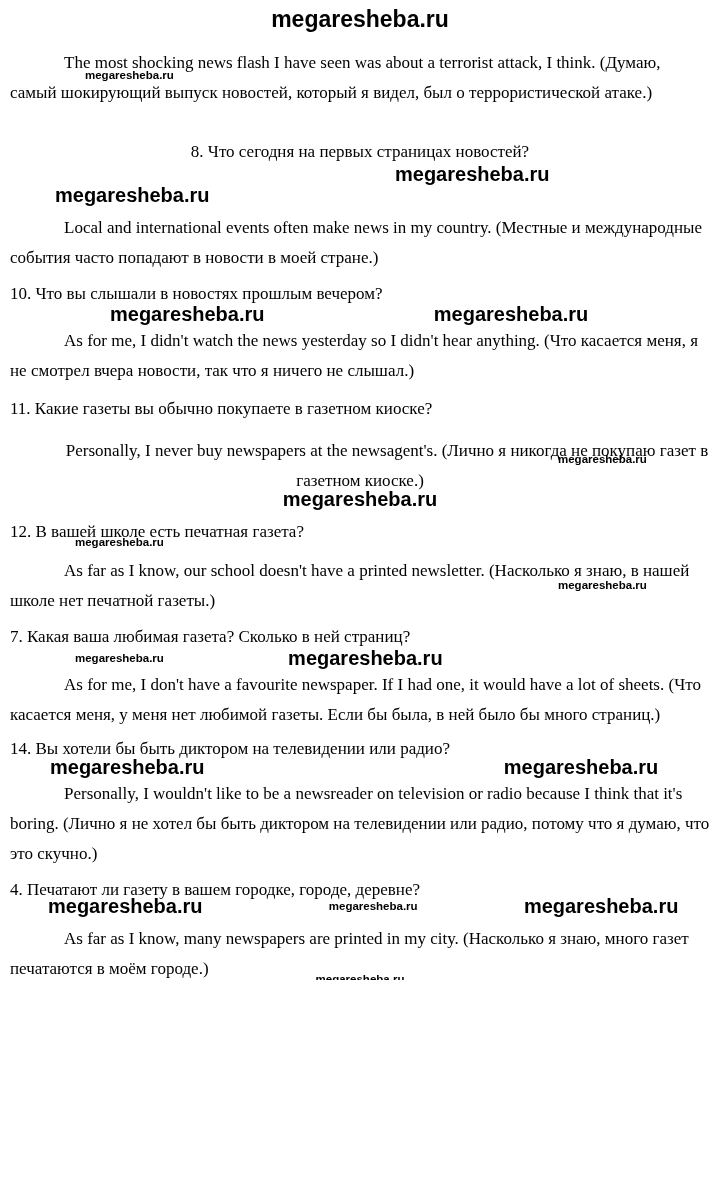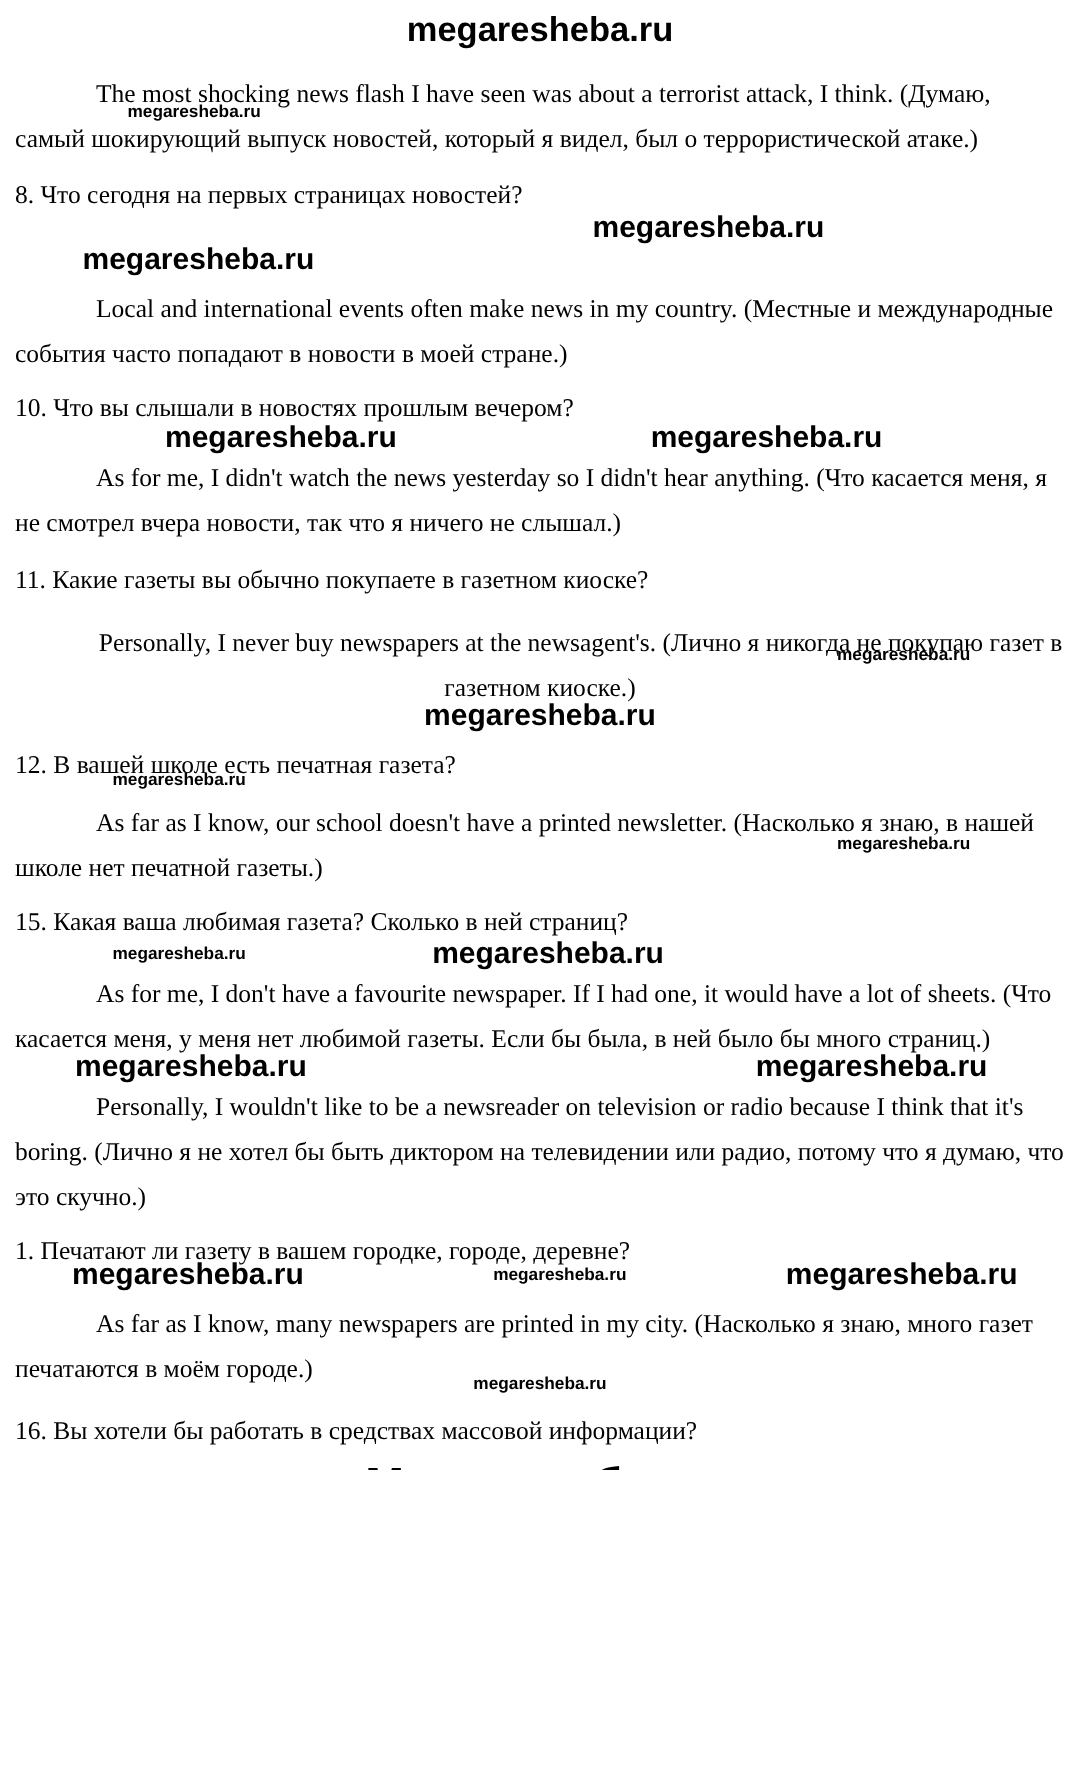--- a/index.html
+++ b/index.html
@@ -20,21 +20,21 @@
   .wmrow .wm { display:inline-block; vertical-align:middle; }
   .abswm { position:absolute; line-height:14px; }
 
   .site-header { text-align:center; font-family:"Liberation Sans","DejaVu Sans",sans-serif;
                  font-weight:bold; font-size:23px; line-height:30px; padding-top:4px; }
   .site-footer { text-align:center; font-family:"Liberation Sans","DejaVu Sans",sans-serif;
                  font-weight:bold; font-size:31px; line-height:34px; margin-top:4px; }
 
   
   .s-p1  { margin-top:14px; }
-  .s-q8  { margin-top:7px; }
+  .s-q8  { margin-top:29px;text-align:center; }
   .s-wm2 { margin-top:-6px;  padding-left:385px; }
   .s-a8  { margin-top:4px; }
   .s-wm3 { margin-top:-4px;  padding-left:45px; }
   .s-q9  { margin-top:4px; }
   .s-a9  { margin-top:6px; }
   .s-q10 { margin-top:6px; }
   .s-wm4 { margin-top:-8px;  padding-left:100px; }
   .s-wm4 .wm + .wm { margin-left:165px; }
   .s-q11 { margin-top:8px; }
   .s-a11 { margin-top:12px;text-align:center; }
@@ -111,38 +111,39 @@
 
   <div class="wmrow smrow s-wm7">
     <span class="wm sm">megaresheba.ru</span>
   </div>
 
   <div class="pwrap s-a12">
     <p class="a">As far as I know, our school doesn't have a printed newsletter. (Насколько я знаю, в нашей школе нет печатной газеты.)</p>
     <span class="wm sm abswm wm-a12">megaresheba.ru</span>
   </div>
 
-  <p class="q s-q13">15. Какая ваша любимая газета? Сколько в ней страниц?</p>
+  <p class="q s-q13">7. Какая ваша любимая газета? Сколько в ней страниц?</p>
 
   <div class="wmrow s-wm9">
     <span class="wm sm">megaresheba.ru</span>
     <span class="wm lg">megaresheba.ru</span>
   </div>
 
   <p class="a">As for me, I don't have a favourite newspaper. If I had one, it would have a lot of sheets. (Что касается меня, у меня нет любимой газеты. Если бы была, в ней было бы много страниц.)</p>
 
+  <p class="q s-q14">14. Вы хотели бы быть диктором на телевидении или радио?</p>
 
   <div class="wmrow s-wm10">
     <span class="wm lg">megaresheba.ru</span>
     <span class="wm lg">megaresheba.ru</span>
   </div>
 
   <p class="a">Personally, I wouldn't like to be a newsreader on television or radio because I think that it's boring. (Лично я не хотел бы быть диктором на телевидении или радио, потому что я думаю, что это скучно.)</p>
 
-  <p class="q s-q15">1. Печатают ли газету в вашем городке, городе, деревне?</p>
+  <p class="q s-q15">4. Печатают ли газету в вашем городке, городе, деревне?</p>
 
   <div class="wmrow s-wm11">
     <span class="wm lg">megaresheba.ru</span>
     <span class="wm sm">megaresheba.ru</span>
     <span class="wm lg">megaresheba.ru</span>
   </div>
 
   <p class="a s-a15">As far as I know, many newspapers are printed in my city. (Насколько я знаю, много газет печатаются в моём городе.)</p>
 
   <div class="wmrow smrow s-wm12">

